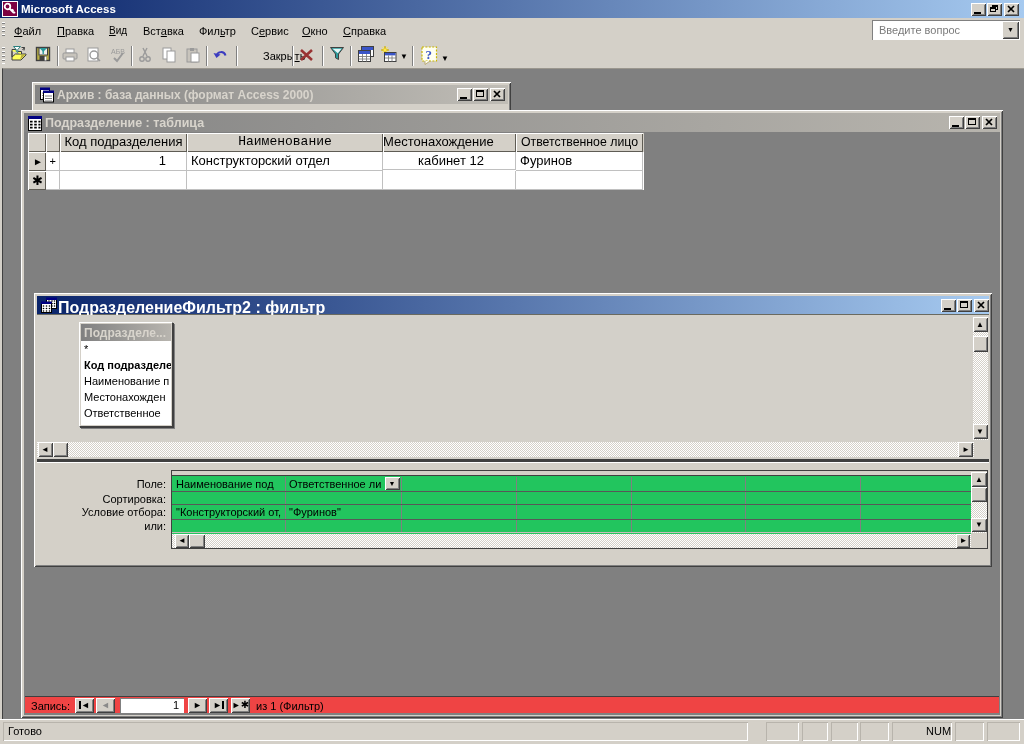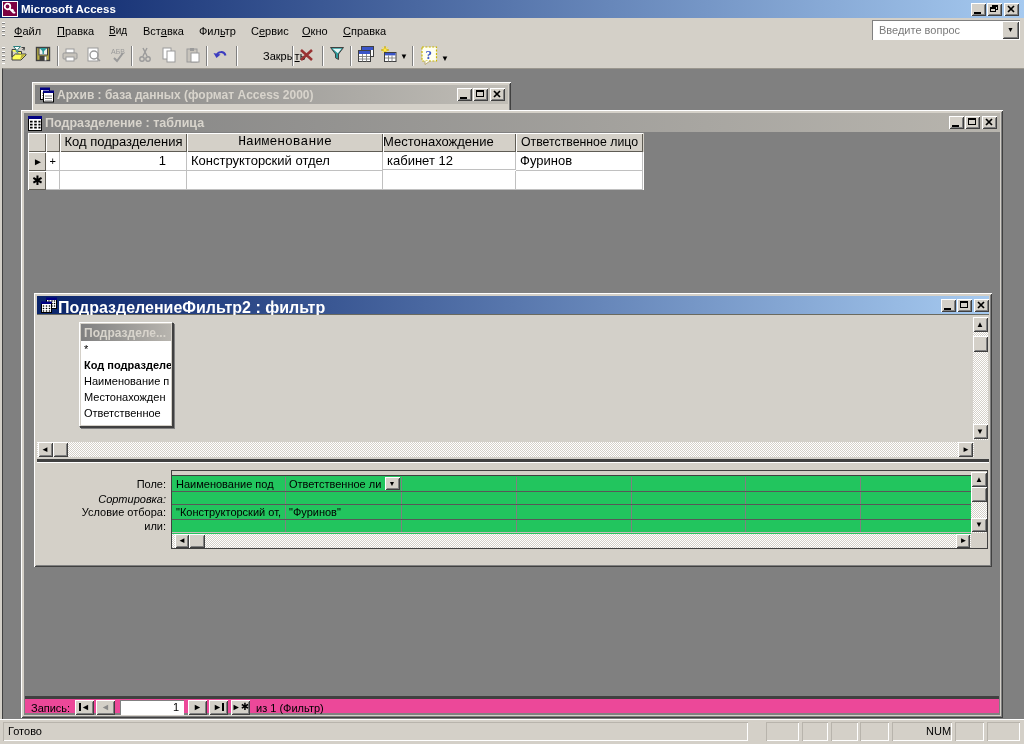--- a/index.html
+++ b/index.html
@@ -224,31 +224,31 @@
       </div>
     <div class="abs hcell" style="left:0;top:38px;width:18px;height:19px;">
         <span class="abs" style="left:4px;top:2px;font-size:13px;">✱</span>
       </div>
 
     <div class="abs dcell" style="left:18px;top:19px;width:14px;height:19px;">
         <span class="abs" style="left:3.5px;top:3px;font-size:11px;">+</span>
       </div>
     <div class="abs dcell" style="left:32px;top:19px;width:127px;height:19px;text-align:right;padding-right:20px;line-height:18px;">1</div>
     <div class="abs dcell" style="left:159px;top:19px;width:196px;height:19px;padding-left:4px;line-height:18px;">Конструкторский отдел</div>
-    <div class="abs dcell" style="left:355px;top:19px;width:133px;height:18px;padding-left:4px;line-height:18px;">кабинет 12</div>
+    <div class="abs dcell" style="left:355px;top:19px;width:133px;height:18px;padding-left:4px;line-height:18px;text-align:center;">кабинет 12</div>
     <div class="abs dcell" style="left:488px;top:19px;width:127px;height:19px;padding-left:4px;line-height:18px;">Фуринов</div>
 
     <div class="abs dcell" style="left:18px;top:38px;width:14px;height:19px;"></div>
     <div class="abs dcell" style="left:32px;top:38px;width:127px;height:19px;"></div>
     <div class="abs dcell" style="left:159px;top:38px;width:196px;height:19px;"></div>
     <div class="abs dcell" style="left:355px;top:38px;width:133px;height:19px;"></div>
     <div class="abs dcell" style="left:488px;top:38px;width:127px;height:19px;"></div>
   </div>
 
-  <div class="abs" style="left:4px;top:586px;right:4px;height:17px;background:#ec4899;border-top:3px solid #404040;">
+  <div class="abs" style="left:4px;top:586px;right:4px;height:17px;background:#ef4444;border-top:1px solid #404040;">
     <span class="abs" style="left:6px;top:3px;">Запись:</span>
     <div class="abs btn3d navb" style="left:50px;"><b class="bar" style="margin-right:0px"></b><span style="font-size:9px;">◄</span></div>
     <div class="abs btn3d navb" style="left:71px;color:#8a8a8a;"><span style="font-size:9px;">◄</span></div>
     <div class="abs" style="left:95px;top:1px;width:64px;height:15px;background:#fff;box-shadow:inset 1px 1px 0 #808080, inset -1px -1px 0 #fff;text-align:right;padding:1px 5px 0 0;">1</div>
     <div class="abs btn3d navb" style="left:163px;"><span style="font-size:9px;">►</span></div>
     <div class="abs btn3d navb" style="left:184px;"><span style="font-size:9px;">►</span><b class="bar" style="margin-left:0px"></b></div>
     <div class="abs btn3d navb" style="left:206px;"><span style="font-size:9px;">►</span><span style="font-size:10px;">✱</span></div>
     <span class="abs" style="left:231px;top:3px;">из  1 (Фильтр)</span>
   </div>
 </div>
@@ -319,21 +319,21 @@
       <span class="abs arr" style="left:4px;top:4px;">►</span>
     </div>
   <div class="abs" style="left:940px;top:149px;width:15px;height:15px;background:#d4d0c8;"></div>
 
   <div class="abs" style="left:3px;top:166px;right:3px;height:3px;background:#404040;"></div>
   <div class="abs" style="left:3px;top:169px;right:3px;height:6px;background:#d4d0c8;border-top:1px solid #fff;"></div>
 
   <div class="abs" style="left:3px;top:175px;right:3px;bottom:3px;background:#d4d0c8;"></div>
 
   <div class="abs" style="left:0px;top:185px;width:132px;text-align:right;">Поле:</div>
-  <div class="abs" style="left:0px;top:200px;width:132px;text-align:right;font-style:italic;">Сортировка:</div>
+  <div class="abs" style="left:0px;top:200px;width:132px;text-align:right;">Сортировка:</div>
   <div class="abs" style="left:0px;top:213px;width:132px;text-align:right;">Условие отбора:</div>
   <div class="abs" style="left:0px;top:227px;width:132px;text-align:right;">или:</div>
 
   <div class="abs" style="left:137px;top:177px;width:817px;height:79px;background:#22c55e;border:1px solid #404040;">
 
     <div class="abs" style="left:0;top:0;width:815px;height:5px;background:#d4d0c8;border-bottom:1px solid #404040;"></div>
 
     <div class="abs gv" style="left:113px;top:6px;height:56px;"></div>
     <div class="abs gv" style="left:229px;top:6px;height:56px;"></div>
     <div class="abs gv" style="left:344px;top:6px;height:56px;"></div>

